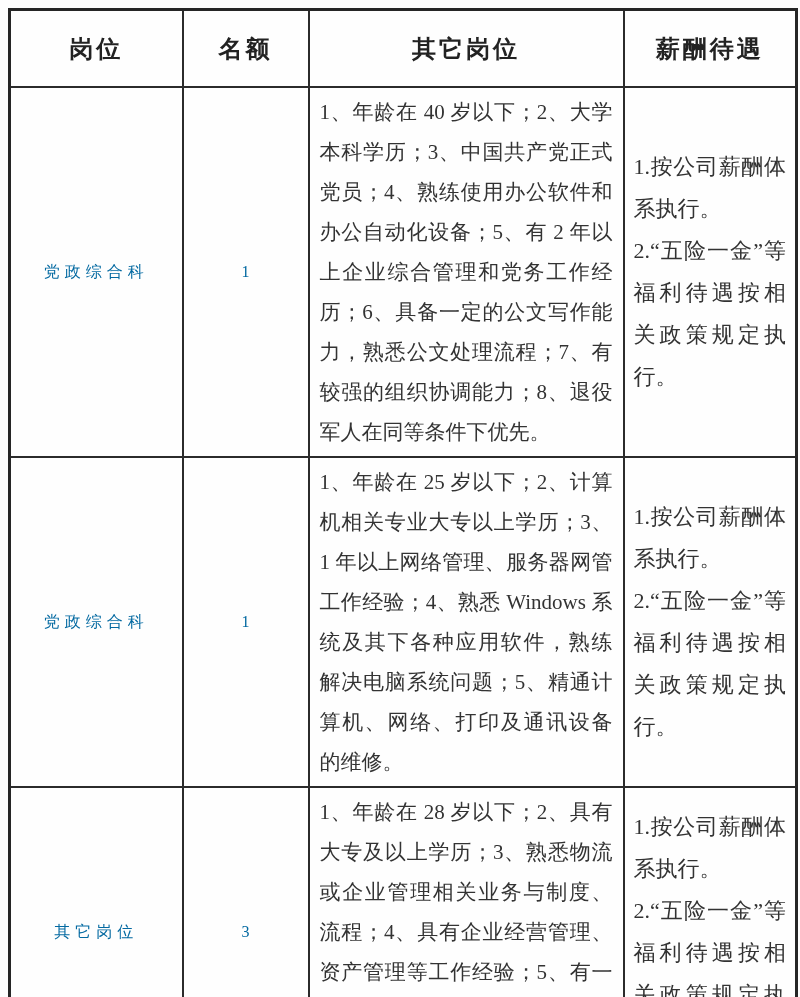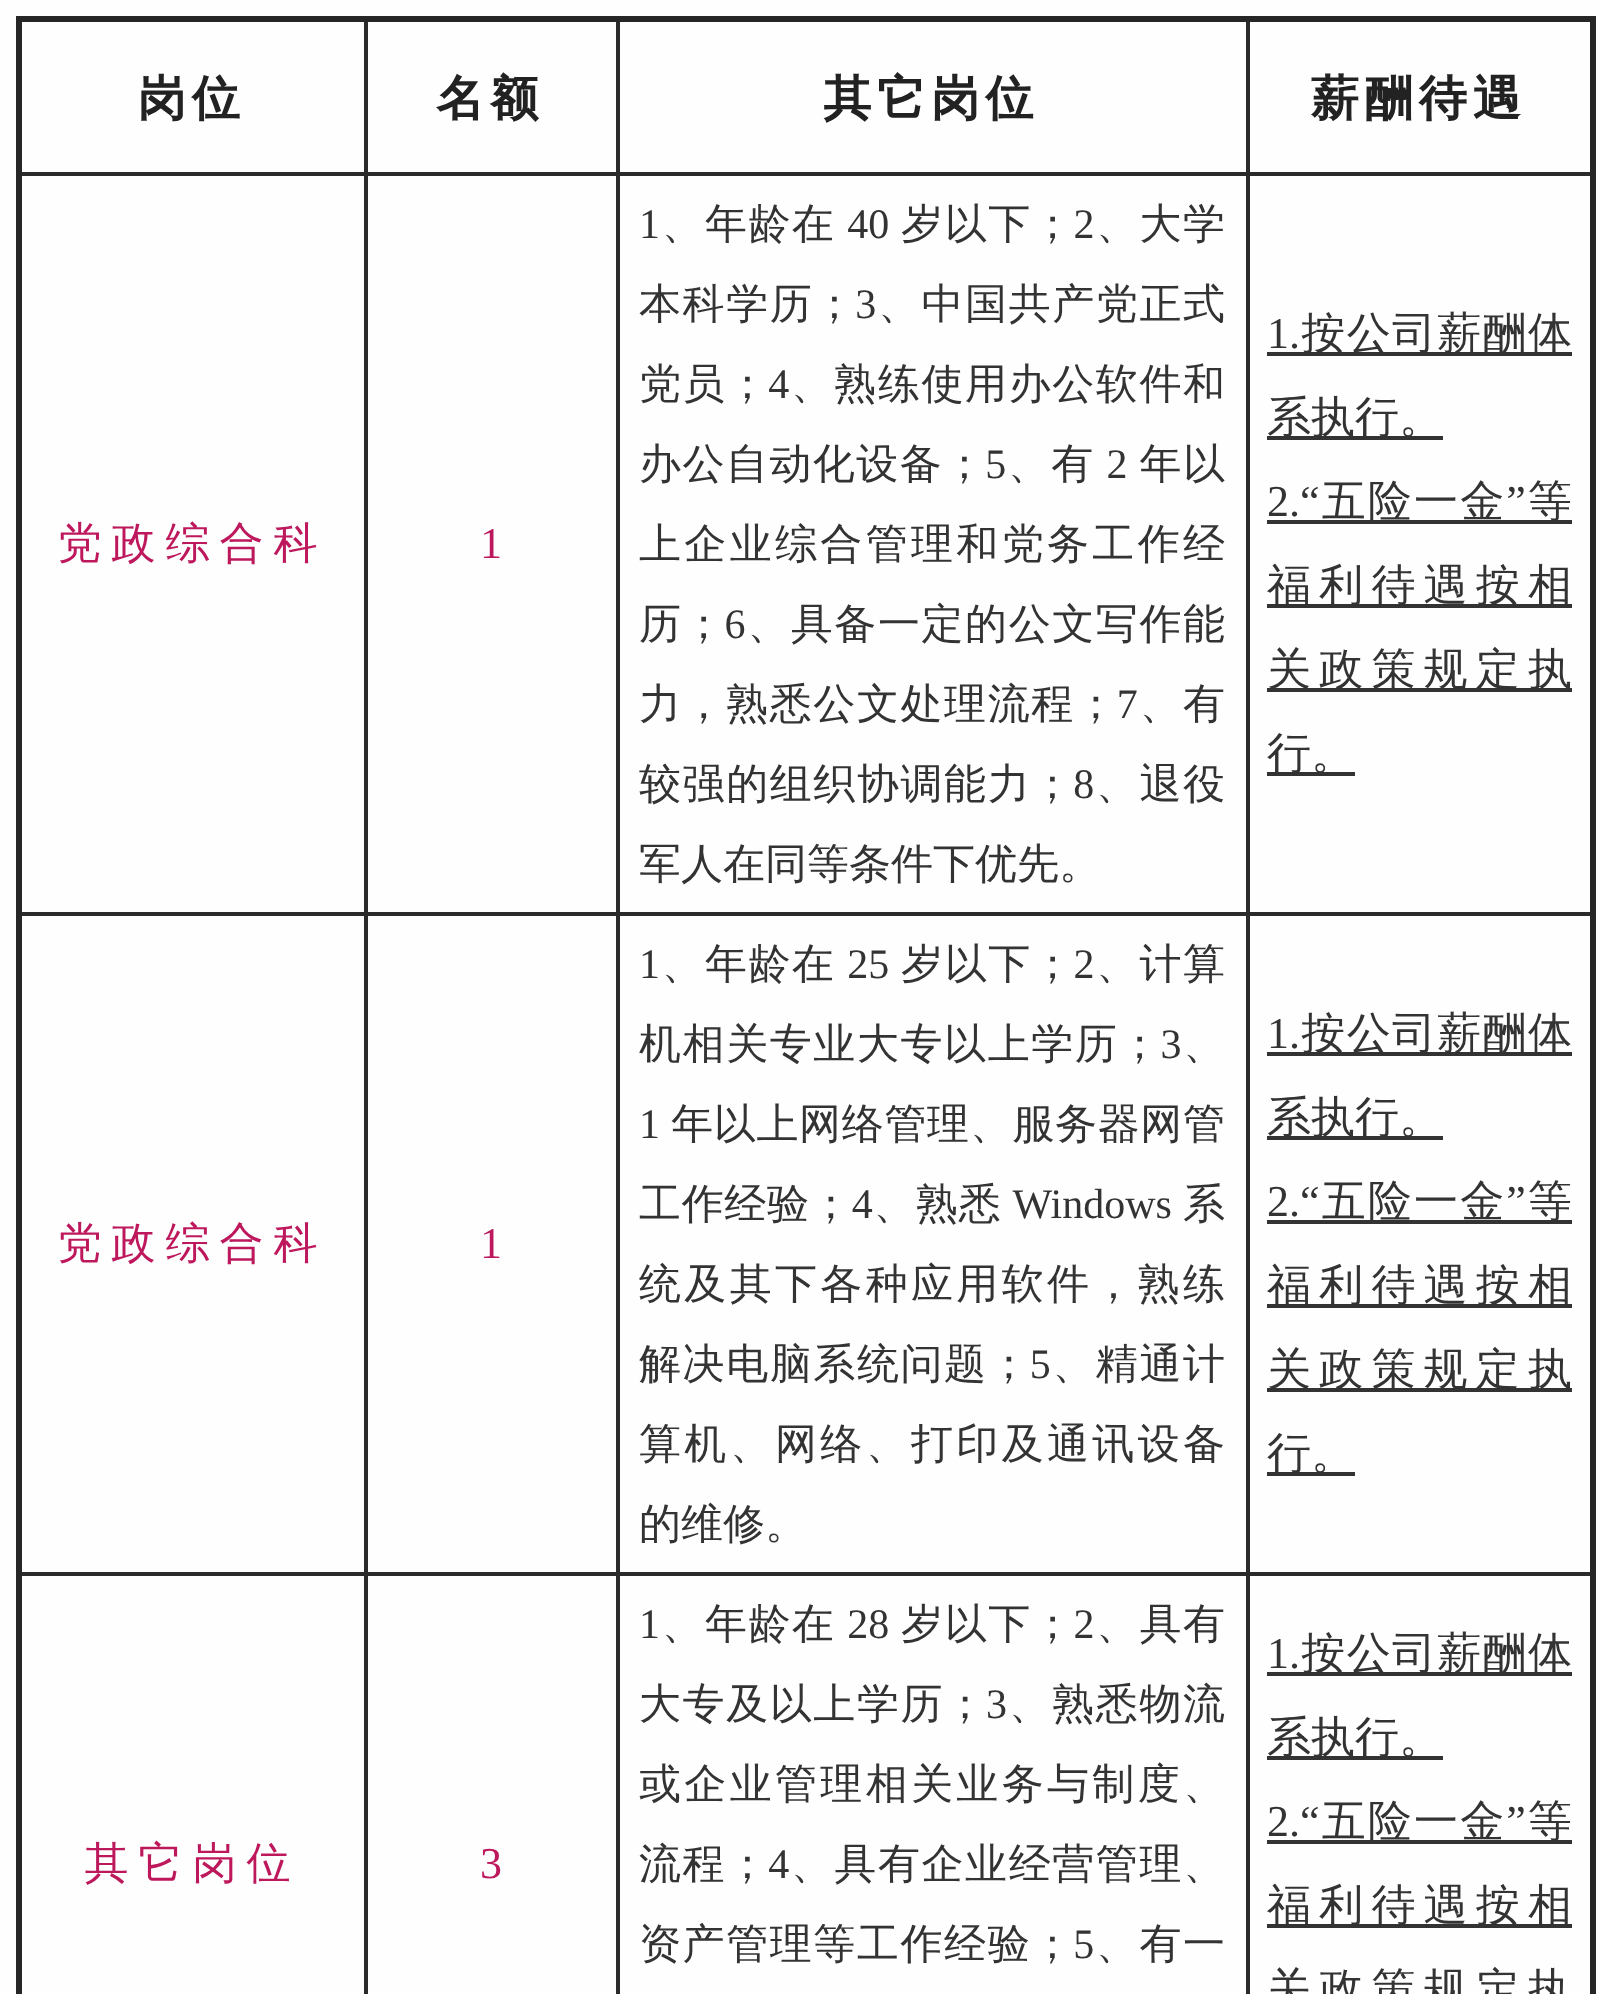--- a/index.html
+++ b/index.html
@@ -38,42 +38,41 @@
   .doc-table th {
     font-size: 24px;
     font-weight: bold;
     color: #222222;
     text-align: center;
     letter-spacing: 3px;
     height: 73px;
   }
   td.cell-position, td.cell-quota {
     text-align: center;
-    font-size: 22px;
+    font-size: 16px;
     letter-spacing: 5px;
-    color: #be185d;
+    color: #0369a1;
   }
   td.cell-quota { letter-spacing: 0; }
   td.cell-requirements {
     font-size: 21px;
     line-height: 40px;
     padding: 4px 10px;
     text-align: justify;
     text-justify: inter-ideograph;
     color: #333333;
   }
   td.cell-salary {
     font-size: 22px;
     line-height: 42px;
     padding: 4px 9px;
     text-align: justify;
     text-justify: inter-ideograph;
     white-space: pre-line;
     color: #333333;
-    text-decoration: underline;
   }
   tr.row-1 { height: 356px; }
   tr.row-2 { height: 273px; }
   tr.row-3 { height: 276px; }
   col.c-position { width: 173px; }
   col.c-quota    { width: 126px; }
   col.c-requirements { width: 315px; }
   col.c-salary   { width: 173px; }
 </style>
 </head>

